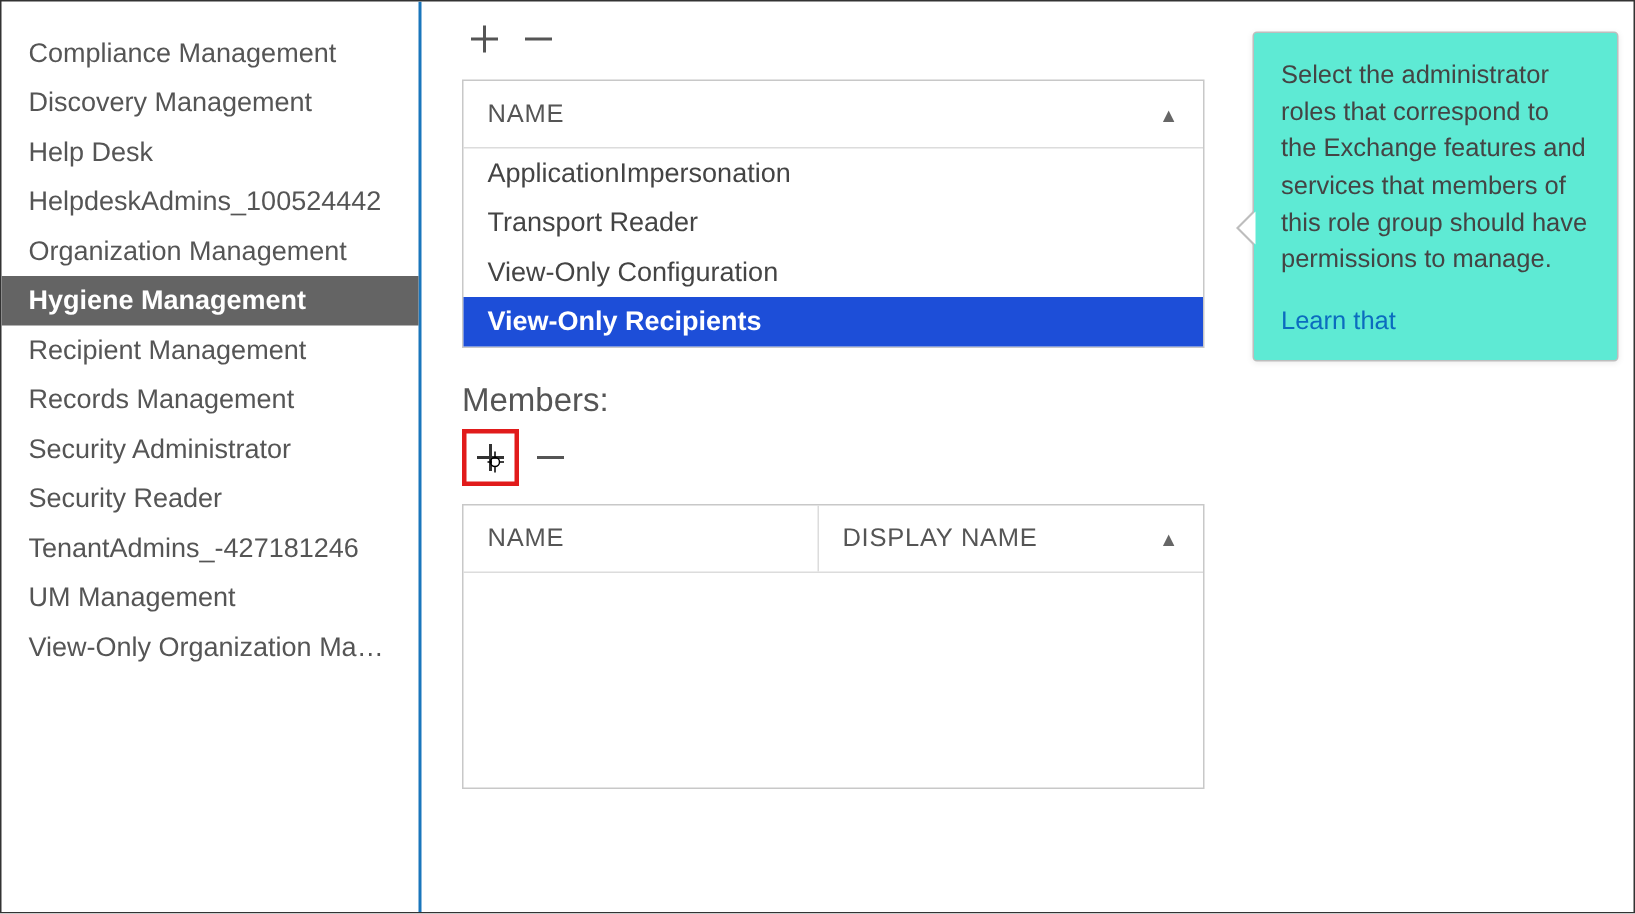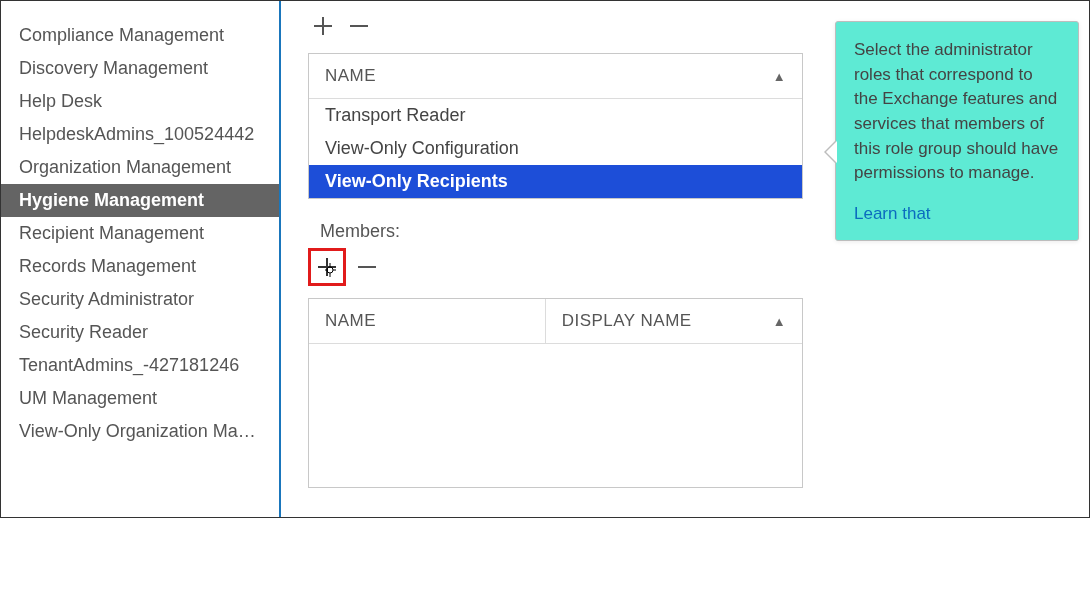--- a/index.html
+++ b/index.html
@@ -6,21 +6,21 @@
   html, body {
     margin: 0;
     padding: 0;
     font-family: "Segoe UI", Arial, sans-serif;
     font-size: 17px;
     color: #444;
     background: #fff;
   }
   .frame {
     width: 1090px;
-    height: 518px;
+    height: 609px;
     border: 1px solid #333;
     position: relative;
     overflow: hidden;
   }
   .sidebar {
     position: absolute;
     left: 0;
     top: 0;
     width: 280px;
     height: 100%;
@@ -90,24 +90,23 @@
   }
   .roles-body .role-row.selected {
     background: #1d4ed8;
     color: #fff;
     font-weight: 600;
   }
   .members-section {
     margin-top: 22px;
   }
   .members-label {
-    font-size: 18px;
+    font-size: 22px;
     color: #555;
     margin-bottom: 6px;
-    margin-left: 12px;
   }
   .members-icons {
     display: flex;
     align-items: center;
     gap: 6px;
     margin-bottom: 12px;
   }
   .highlight-box {
     border: 3px solid #e11b1b;
     width: 38px;
@@ -227,20 +226,21 @@
           </svg>
       </div>
     </div>
 
     <div class="roles-table">
       <div class="roles-header">
         <span>NAME</span>
         <span class="sort-arrow">▲</span>
       </div>
       <div class="roles-body">
+        <div class="role-row">ApplicationImpersonation</div>
         <div class="role-row">Transport Reader</div>
         <div class="role-row">View-Only Configuration</div>
         <div class="role-row selected">View-Only Recipients</div>
       </div>
     </div>
 
     <div class="members-section">
       <div class="members-label">Members:</div>
 
       <div class="members-icons">

